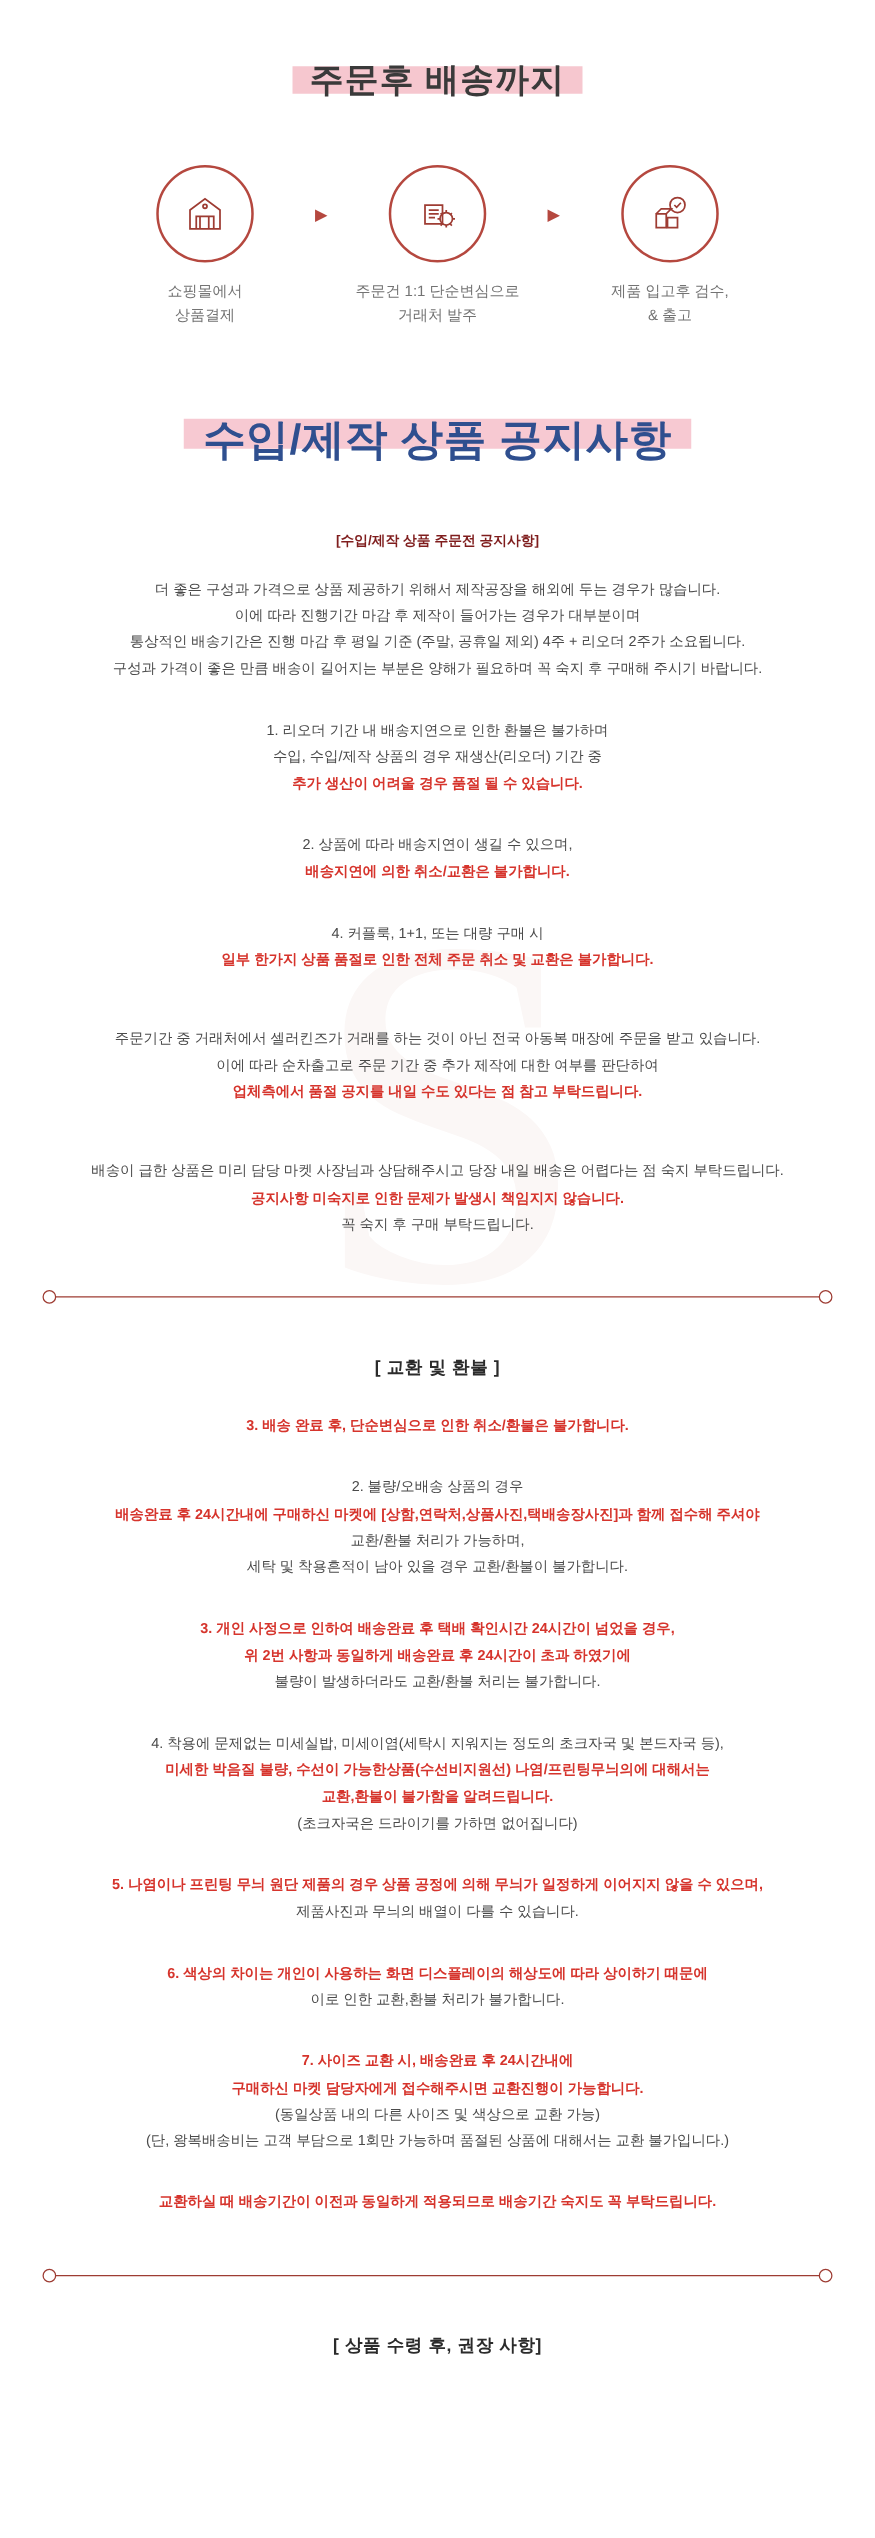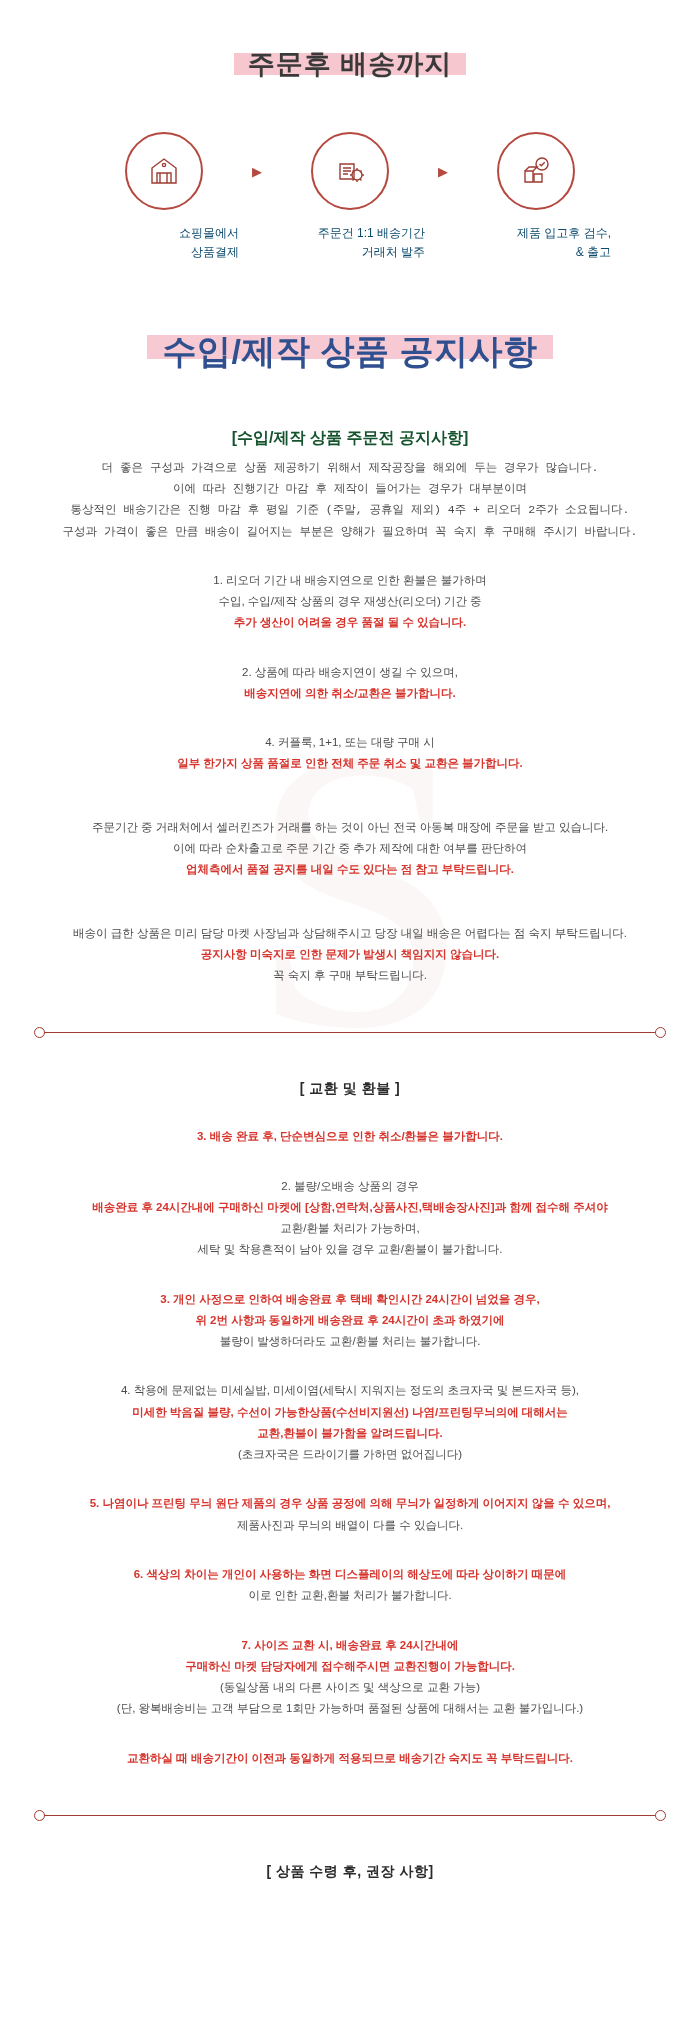--- a/index.html
+++ b/index.html
@@ -80,23 +80,22 @@
     display:flex;
     align-items:center;
     justify-content:center;
     background:#fff;
   }
   .circle svg { display:block; }
   .step-label {
     margin-top:14px;
     font-size:12px;
     line-height:1.55;
-    color:#0c4a6e;
+    color:#737373;
     white-space:pre-line;
-    text-align:right;
   }
   .arrow {
     width:36px;
     display:flex;
     align-items:center;
     justify-content:center;
     padding-top:32px;
     color:#b5483f;
     font-size:13px;
   }
@@ -127,25 +126,25 @@
   
   .block {
     text-align:center;
     font-size:11.5px;
     line-height:1.85;
     color:#4a4a4a;
     padding:0 40px;
   }
   .block.gap-lg { margin-top:42px; }
   .block.gap-md { margin-top:28px; }
-  .block.gap-sm { margin-top:4px;font-family:Liberation Mono, monospace; }
+  .block.gap-sm { margin-top:18px; }
   .ttl {
     font-weight:bold;
-    color:#14532d;
-    font-size:16px;
+    color:#7f1d1d;
+    font-size:11px;
   }
   .red-b { color:#d6342c; font-weight:bold; }
   p { margin:0; }
 
   
   .divider {
     position:relative;
     height:18px;
     margin:38px 34px;
   }
@@ -214,21 +213,21 @@
         <div class="circle">
           <span>
             <svg width="40" height="40" viewBox="0 0 40 40" fill="none" stroke="#9e3c33" stroke-width="1.4">
               <path d="M10 13 L24 13 L24 28 L10 28 Z"></path>
               <path d="M13 17 H21 M13 20 H21 M13 23 H18"></path>
               <circle cx="27" cy="24" r="5"></circle>
               <path d="M27 17 v2 M27 29 v2 M20 24 h2 M32 24 h2 M22.5 19.5 l1.5 1.5 M30 28 l1.5 1.5 M31.5 19.5 l-1.5 1.5 M24 28 l-1.5 1.5"></path>
             </svg>
           </span>
         </div>
-        <div class="step-label">주문건 1:1 배송기간
+        <div class="step-label">주문건 1:1 단순변심으로
 거래처 발주</div>
       </div>
 
       <div class="arrow">▶</div>
 
       <div class="step">
         <div class="circle">
           <span>
             <svg width="40" height="40" viewBox="0 0 40 40" fill="none" stroke="#9e3c33" stroke-width="1.4">
               <path d="M9 20 L17 20 L17 31 L9 31 Z"></path>

